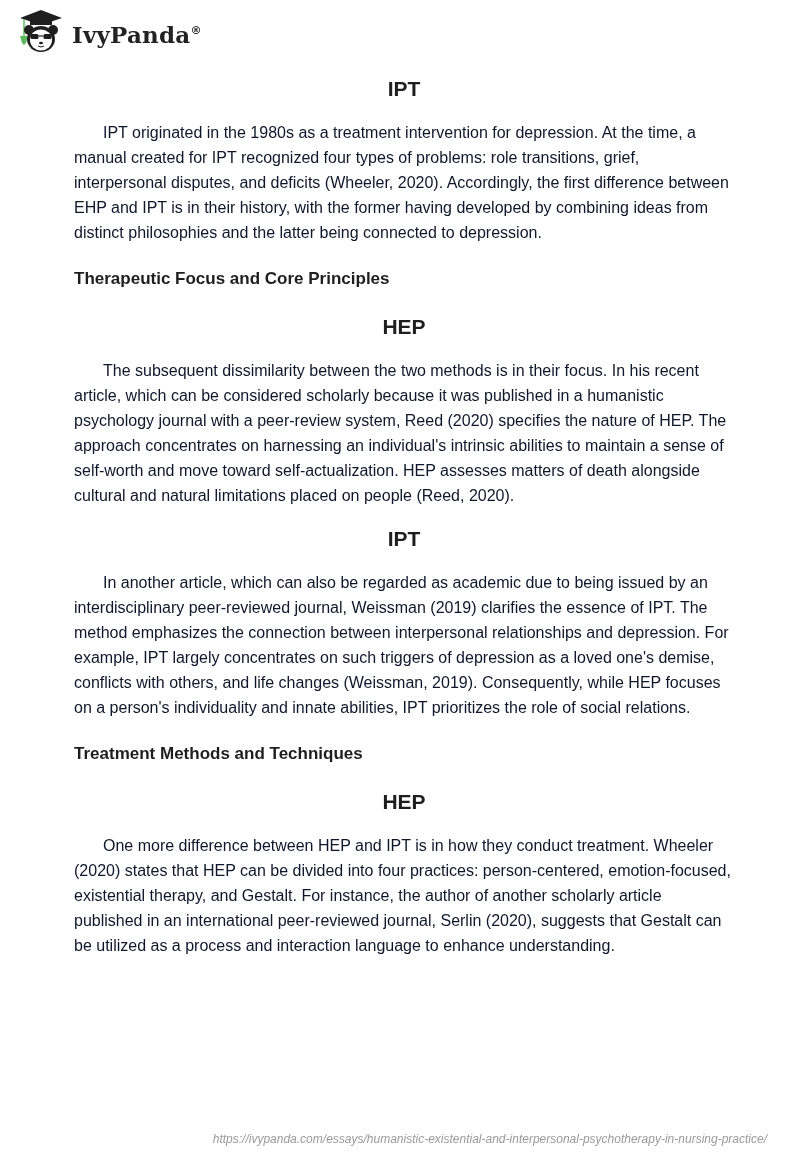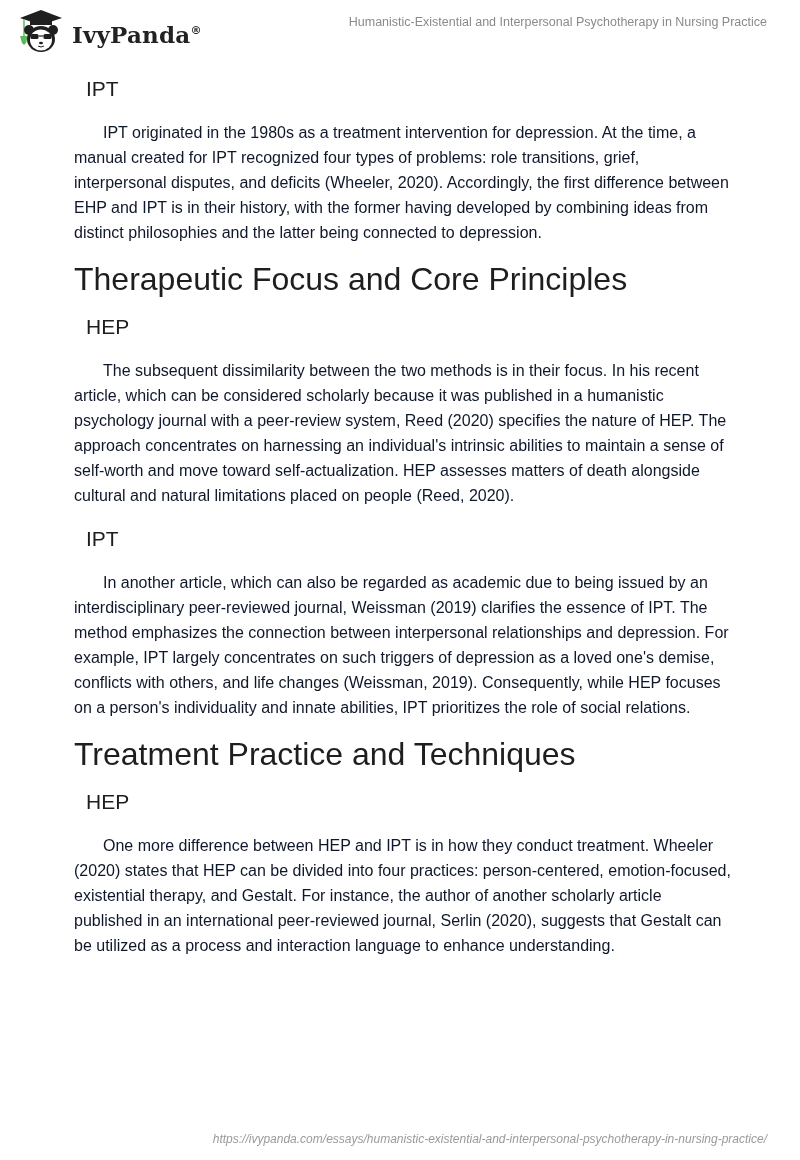--- a/index.html
+++ b/index.html
@@ -57,28 +57,29 @@
       color: #8a8a8a;
     }
     .content {
       position: absolute;
       left: 74px;
       top: 70px;
       width: 660px;
     }
     h2.h-sub {
       font-size: 21px;
-      font-weight: normal;
-      margin: 12px;
+      font-weight: bold;
+      margin: 0;
       color: #1e1e1e;
       line-height: 32px;
+      text-align: center;
     }
     h1.h-main {
-      font-size: 32px;
-      font-weight: normal;
+      font-size: 17px;
+      font-weight: bold;
       margin: 0;
       color: #1e1e1e;
       line-height: 36px;
     }
     p.para {
       font-size: 16px;
       line-height: 25px;
       margin: 0;
       text-indent: 29px;
       color: #0f172a;
@@ -113,32 +114,31 @@
 
       <rect x="12.5" y="26" width="8" height="5" rx="1.5" fill="#1f1f1f"></rect>
       <rect x="25.5" y="26" width="8" height="5" rx="1.5" fill="#1f1f1f"></rect>
       <line x1="20.5" y1="28" x2="25.5" y2="28" stroke="#1f1f1f" stroke-width="1.2"></line>
 
       <ellipse cx="23" cy="35" rx="2" ry="1.3" fill="#1f1f1f"></ellipse>
       <path d="M20,38 Q23,40 26,38" stroke="#1f1f1f" stroke-width="1" fill="none"></path>
     </svg>
     <span class="logo-text"><span>IvyPanda</span><span class="logo-reg">®</span></span>
   </div>
-  <div class="doc-title">Humanistic-Existential and Interpersonal Psychotherapy in Nursing Practice</div>
 </div>
 
 <div class="content">
   <h2 class="h-sub" style="margin-top:3px;">IPT</h2>
   <p class="para" style="margin-top:15px;">IPT originated in the 1980s as a treatment intervention for depression. At the time, a manual created for IPT recognized four types of problems: role transitions, grief, interpersonal disputes, and deficits (Wheeler, 2020). Accordingly, the first difference between EHP and IPT is in their history, with the former having developed by combining ideas from distinct philosophies and the latter being connected to depression.</p>
 
   <h1 class="h-main" style="margin-top:16px;">Therapeutic Focus and Core Principles</h1>
   <h2 class="h-sub" style="margin-top:14px;">HEP</h2>
   <p class="para" style="margin-top:15px;">The subsequent dissimilarity between the two methods is in their focus. In his recent article, which can be considered scholarly because it was published in a humanistic psychology journal with a peer-review system, Reed (2020) specifies the nature of HEP. The approach concentrates on harnessing an individual's intrinsic abilities to maintain a sense of self-worth and move toward self-actualization. HEP assesses matters of death alongside cultural and natural limitations placed on people (Reed, 2020).</p>
 
   <h2 class="h-sub" style="margin-top:15px;">IPT</h2>
   <p class="para" style="margin-top:15px;">In another article, which can also be regarded as academic due to being issued by an interdisciplinary peer-reviewed journal, Weissman (2019) clarifies the essence of IPT. The method emphasizes the connection between interpersonal relationships and depression. For example, IPT largely concentrates on such triggers of depression as a loved one's demise, conflicts with others, and life changes (Weissman, 2019). Consequently, while HEP focuses on a person's individuality and innate abilities, IPT prioritizes the role of social relations.</p>
 
-  <h1 class="h-main" style="margin-top:16px;">Treatment Practice and Techniques</h1>
+  <h1 class="h-main" style="margin-top:16px;">Treatment Methods and Techniques</h1>
   <h2 class="h-sub" style="margin-top:14px;">HEP</h2>
   <p class="para" style="margin-top:15px;">One more difference between HEP and IPT is in how they conduct treatment. Wheeler (2020) states that HEP can be divided into four practices: person-centered, emotion-focused, existential therapy, and Gestalt. For instance, the author of another scholarly article published in an international peer-reviewed journal, Serlin (2020), suggests that Gestalt can be utilized as a process and interaction language to enhance understanding.</p>
 </div>
 
 <div class="footer-url">https://ivypanda.com/essays/humanistic-existential-and-interpersonal-psychotherapy-in-nursing-practice/</div>
 
 </body></html>

